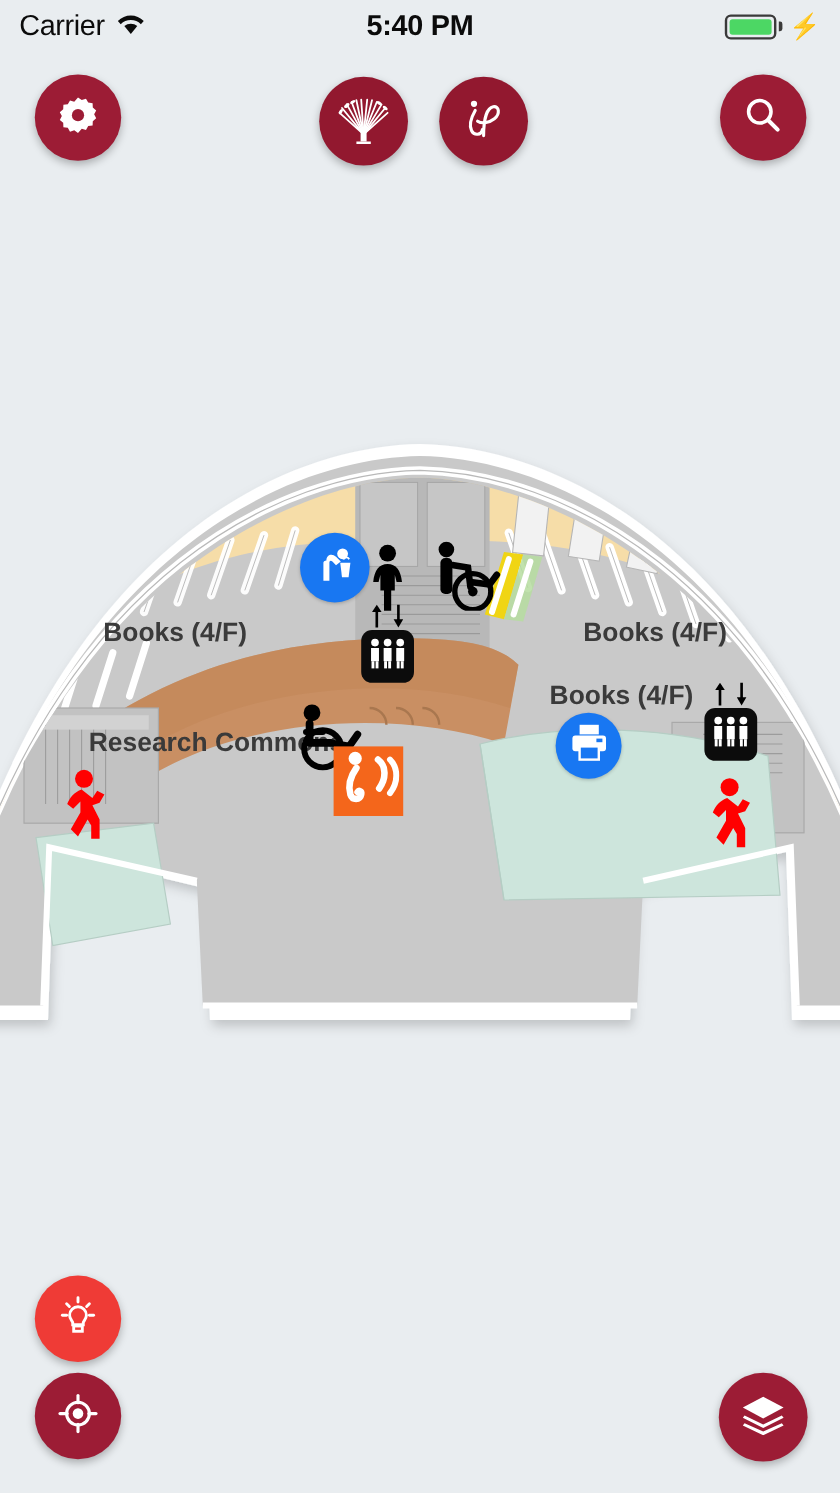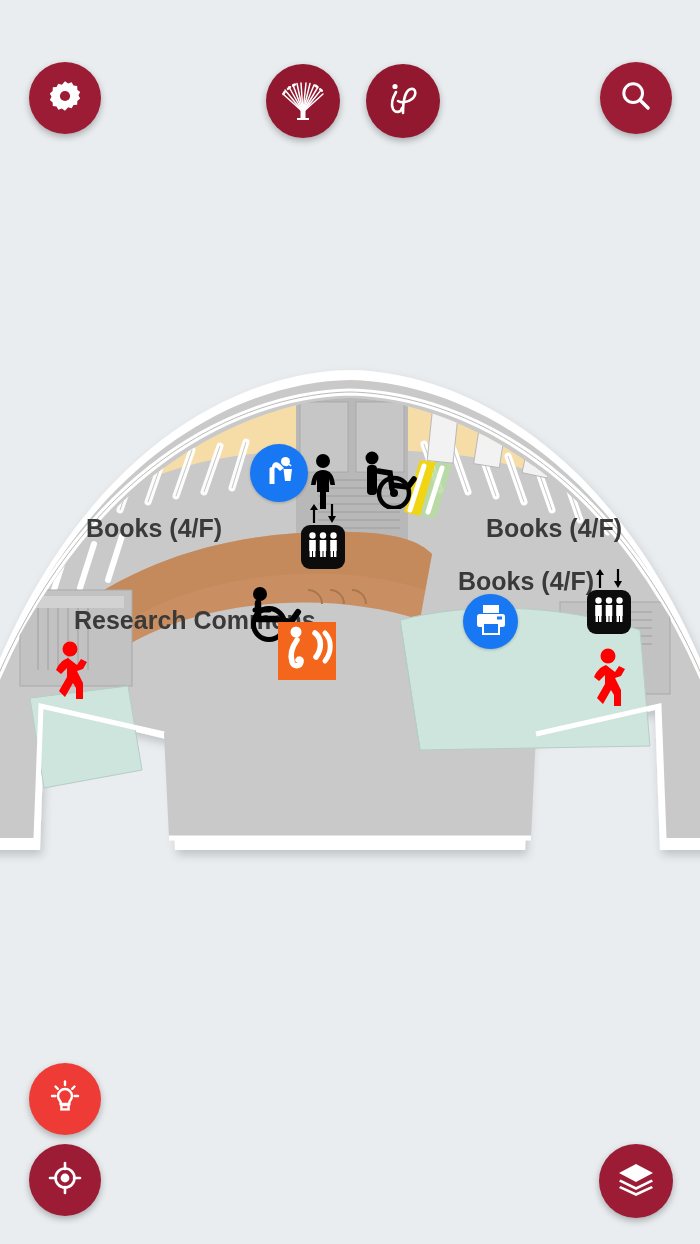--- a/index.html
+++ b/index.html
@@ -68,21 +68,21 @@
   #map-area {
     position: absolute; left: 0; top: 150px;
     width: 700px; height: 860px;
     overflow: visible;
   }
   #map-svg { display: block; }
 
   .map-label {
     position: absolute;
     font-family: "Liberation Sans", sans-serif;
-    font-size: 25px;
+    font-size: 22px;
     font-weight: 700;
     color: #3a3a3a;
     white-space: nowrap;
     pointer-events: none;
   }
   #label-books-1 { left: 86px;  top: 364px; }
   #label-books-2 { left: 486px; top: 364px; }
   #label-books-3 { left: 458px; top: 417px; }
   #label-research { left: 74px; top: 456px; }
 
@@ -117,20 +117,43 @@
   #poi-info      { left: 278px; top: 472px; width: 58px; height: 58px; }
   #poi-printer   { left: 463px; top: 444px; width: 55px; height: 55px; }
   #poi-exit-1    { left: 45px;  top: 493px; width: 54px; height: 62px; }
   #poi-exit-2    { left: 583px; top: 500px; width: 54px; height: 62px; }
 </style>
 </head>
 <body>
 
 <div id="app">
 
+  <div id="status-bar">
+    <div class="sb-left">
+      <span class="sb-text">Carrier</span>
+      <span class="wifi-ico">
+        <svg width="26" height="19" viewBox="0 0 26 19">
+          <path d="M13 18.3 L7.6 11.6 A8.6 8.6 0 0 1 18.4 11.6 Z" fill="#0b0b0b"></path>
+          <path d="M2.2 7.4 A15.4 15.4 0 0 1 23.8 7.4 L21.4 10.2 A11.8 11.8 0 0 0 4.6 10.2 Z" fill="#0b0b0b"></path>
+        </svg>
+      </span>
+    </div>
+    <div class="sb-center">
+      <span class="sb-time">5:40 PM</span>
+    </div>
+    <div class="sb-right">
+      <span class="batt-wrap">
+        <span class="batt-body">
+            <span class="batt-fill"></span>
+          </span>
+        <span class="batt-cap"></span>
+      </span>
+      <span class="bolt">⚡</span>
+    </div>
+  </div>
 
   <div id="btn-settings" class="circle-btn crimson">
     <span>
       <svg width="34" height="34" viewBox="0 0 24 24">
         <path fill="#ffffff" d="M12 1.6 l2.2 1.5 2.5-.8 1.3 2.3 2.6.3.1 2.6 2 1.7-1.2 2.3 1.2 2.3-2 1.7-.1 2.6-2.6.3-1.3 2.3-2.5-.8L12 22.4l-2.2-1.5-2.5.8-1.3-2.3-2.6-.3-.1-2.6-2-1.7 1.2-2.3-1.2-2.3 2-1.7.1-2.6 2.6-.3 1.3-2.3 2.5.8z"></path>
         <circle cx="12" cy="12" r="3.6" fill="#9c1c35"></circle>
       </svg>
     </span>
   </div>
 

